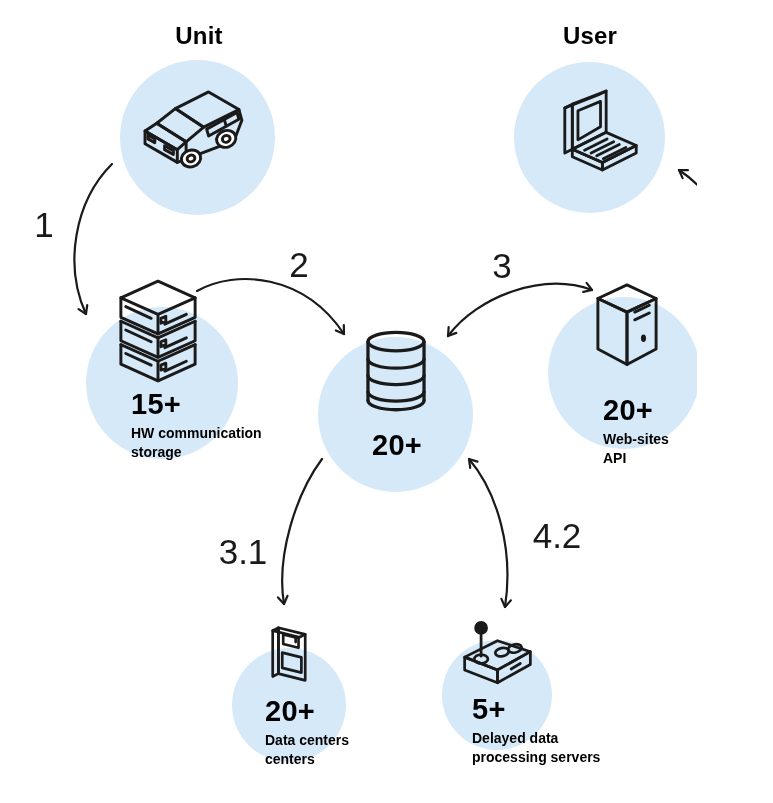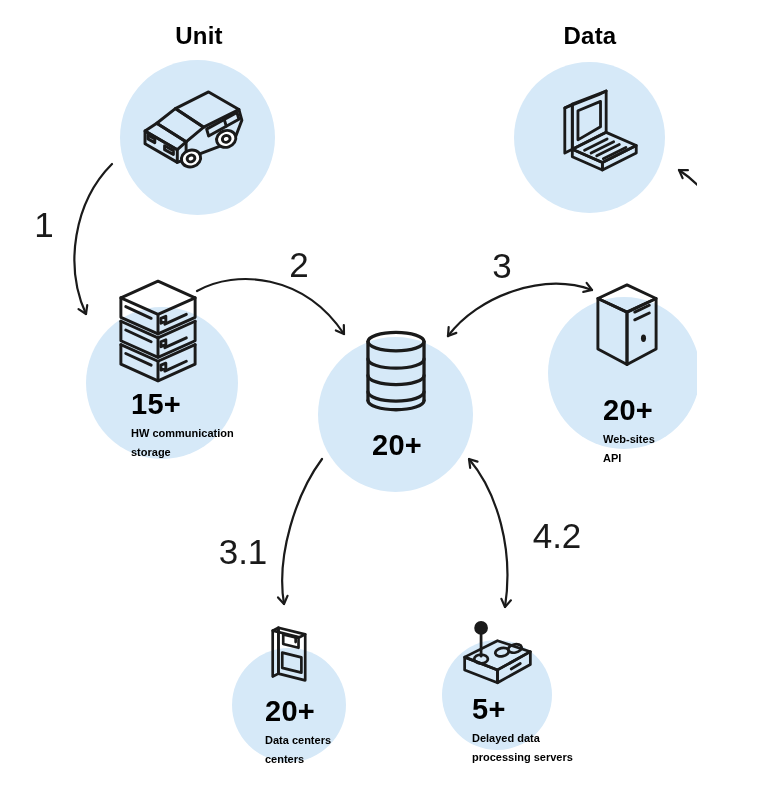--- a/index.html
+++ b/index.html
@@ -15,21 +15,21 @@
   .icon{position:absolute;color:var(--line-color);}
   .arrows{position:absolute;left:0;top:0;}
   .arrow{stroke:var(--line-color);stroke-width:2.2;fill:none;stroke-linecap:round;}
   .ah{stroke:var(--line-color);fill:none;stroke-width:2.2;stroke-linecap:round;stroke-linejoin:round;}
   .title{position:absolute;width:220px;transform:translateX(-50%);text-align:center;
          font-size:24px;font-weight:700;color:var(--text-color);letter-spacing:.2px;}
   .step-num{position:absolute;transform:translate(-50%,-50%);font-size:35px;font-weight:400;
             color:var(--line-color);}
   .stat{position:absolute;color:var(--text-color);}
   .stat .num{font-size:29px;font-weight:700;line-height:29px;letter-spacing:.3px;}
-  .stat .lbl{font-size:11px;font-weight:700;line-height:19px;margin-top:5px;}
+  .stat .lbl{font-size:14px;font-weight:700;line-height:19px;margin-top:5px;}
 </style>
 </head>
 <body>
 
 <div class="canvas">
 
   <div class="circle" style="left:120px;top:60px;width:155px;height:155px;"></div>
   <div class="circle" style="left:514px;top:62px;width:151px;height:151px;"></div>
   <div class="circle" style="left:86px;top:307px;width:152px;height:152px;"></div>
   <div class="circle" style="left:318px;top:337px;width:155px;height:155px;"></div>
@@ -151,21 +151,21 @@
       <line x1="57" y1="57" x2="67" y2="51"></line>
       <ellipse cx="24" cy="46" rx="7.5" ry="4.8"></ellipse>
       <line x1="24" y1="43" x2="24" y2="17"></line>
       <circle cx="24" cy="12" r="7.5" fill="currentColor" stroke="none"></circle>
       <ellipse cx="47" cy="38.5" rx="7.5" ry="4.5" transform="rotate(-12 47 38.5)"></ellipse>
       <ellipse cx="61" cy="34.5" rx="7.5" ry="4.5" transform="rotate(-12 61 34.5)"></ellipse>
     </g>
   </svg>
 
   <div class="title" style="left:199px;top:22px">Unit</div>
-  <div class="title" style="left:590px;top:22px">Data</div>
+  <div class="title" style="left:590px;top:22px">User</div>
 
   <div class="step-num" style="left:44px;top:225px">1</div>
   <div class="step-num" style="left:299px;top:265px">2</div>
   <div class="step-num" style="left:502px;top:266px">3</div>
   <div class="step-num" style="left:737px;top:224px">4</div>
   <div class="step-num" style="left:243px;top:552px">3.1</div>
   <div class="step-num" style="left:557px;top:536px">4.2</div>
 
   <div class="stat" style="left:131px;top:390px">
     <div class="num">15+</div>

